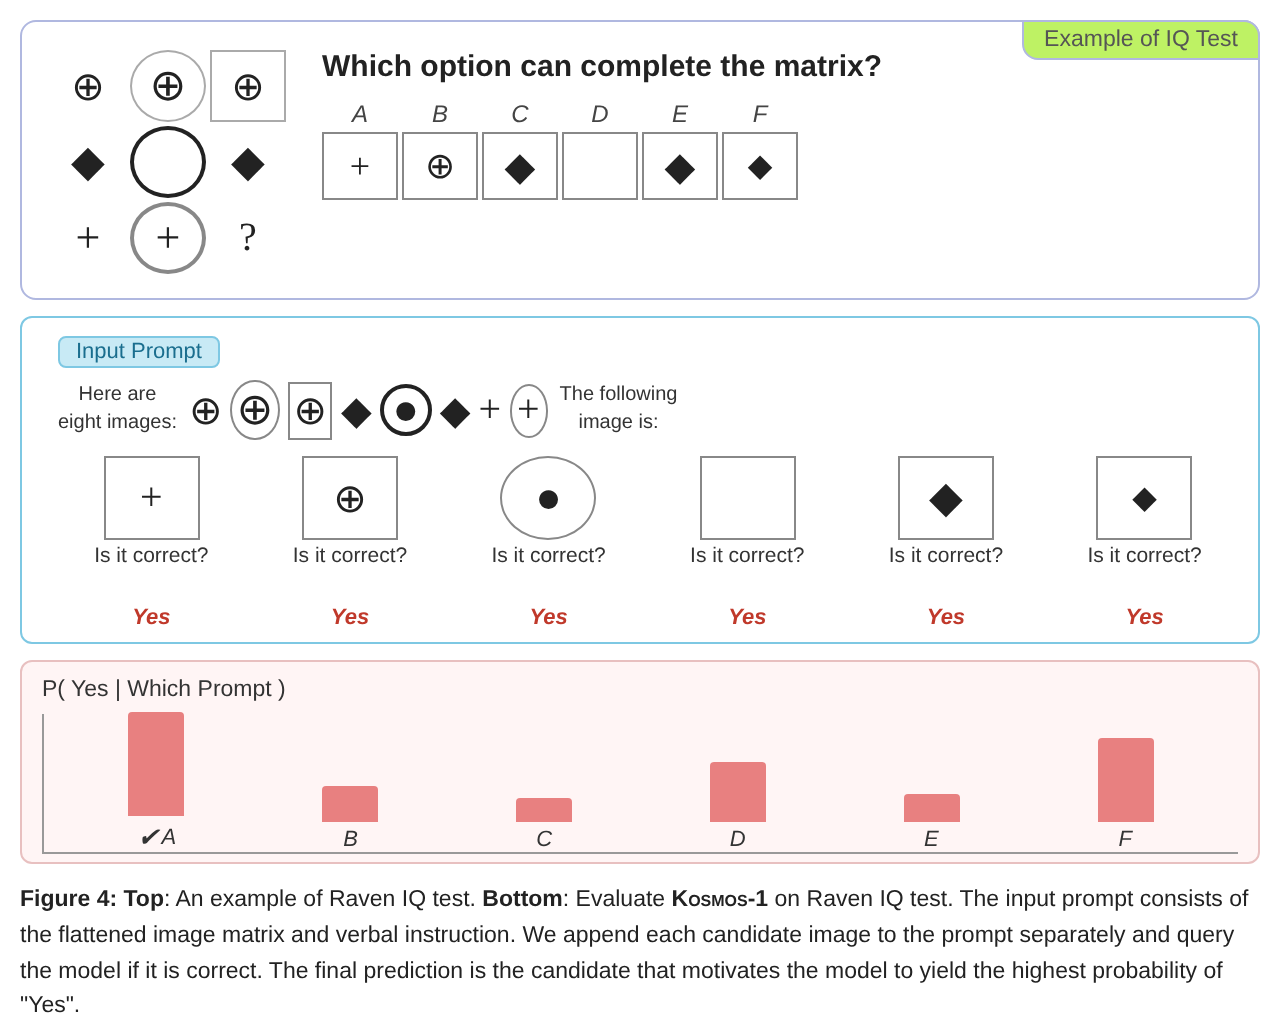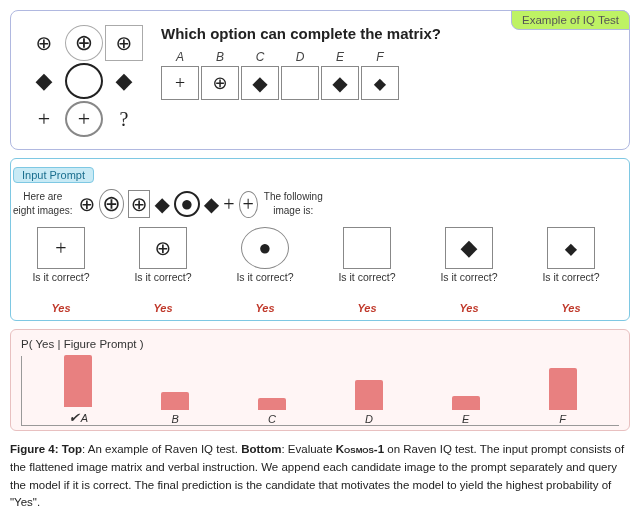--- a/index.html
+++ b/index.html
@@ -89,21 +89,21 @@
       justify-content: center;
       font-size: 18px;
       background: #fff;
     }
 
     
     .prompt-panel {
       border: 1.5px solid #7ec8e3;
       border-radius: 6px;
       background: #fff;
-      padding: 8px 10px 6px 2px;
+      padding: 8px 10px 6px 18px;
       margin-bottom: 8px;
     }
     .prompt-badge {
       display: inline-block;
       background: #c8eaf5;
       border: 1.5px solid #7ec8e3;
       border-radius: 4px;
       padding: 1px 8px;
       font-family: Arial, sans-serif;
       font-size: 11px;
@@ -355,21 +355,21 @@
 
     <div class="candidate-item">
       <div class="candidate-box" style="font-size:16px;">◆</div>
       <span class="candidate-text">Is it correct?</span>
       <span class="candidate-yes">Yes</span>
     </div>
   </div>
 </div>
 
 <div class="prob-panel">
-  <div class="prob-title">P( Yes | Figure Prompt )</div>
+  <div class="prob-title">P( Yes | Which Prompt )</div>
   <div class="prob-chart">
 
     <div class="prob-bar-group">
       <div class="prob-bar" style="height:52px;"></div>
       <div class="prob-bar-label prob-bar-a-label">
         <span style="font-size:13px;">✔</span>
           <span>A</span>
       </div>
     </div>
 

